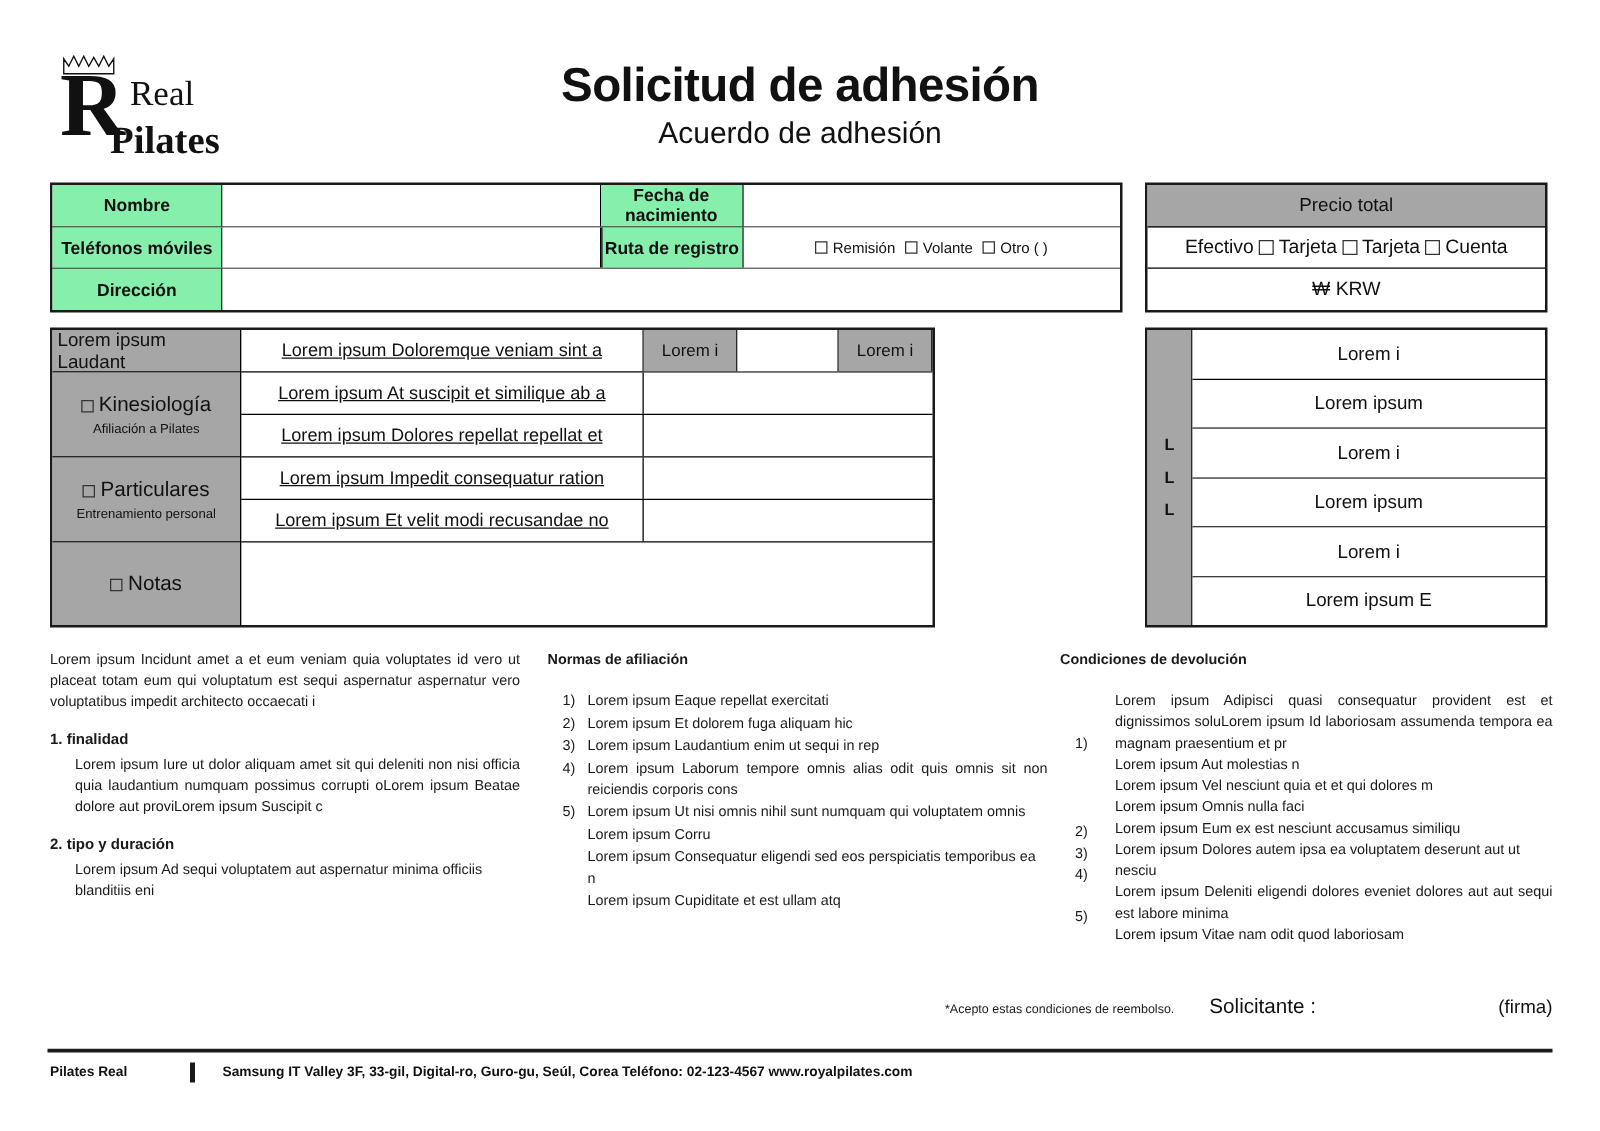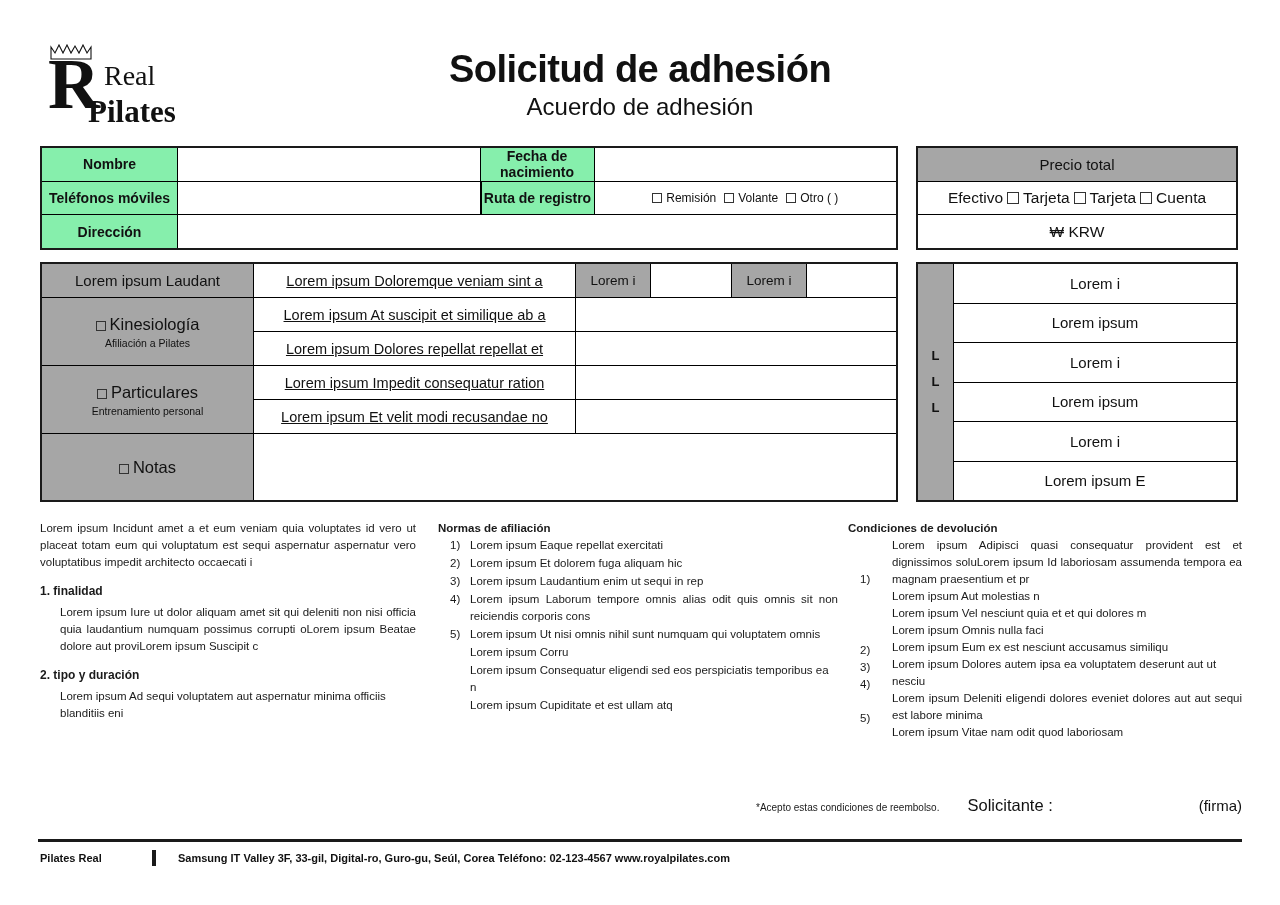--- a/index.html
+++ b/index.html
@@ -122,21 +122,21 @@
   }
   .pb-row { flex: 1; display: flex; align-items: center; justify-content: center;
             border-bottom: 1.6px solid #000; font-size: 15.5px; }
   .pb-row:last-child { border-bottom: none; }
   .pb-head { background: #a6a6a6; font-size: 15px; }
 
   
   .maintable {
     position: absolute;
     left: 40px; top: 262px;
-    width: 858px; height: 240px;
+    width: 708px; height: 240px;
     border: 2.5px solid #1a1a1a;
     display: flex;
   }
   .mt-left {
     width: 212px;
     border-right: 1.6px solid #000;
     display: flex; flex-direction: column;
     background: #a6a6a6;
   }
   .mtl-cell {
@@ -221,21 +221,21 @@
     line-height: 17px;
     color: #1a1a1a;
   }
   .col-a { left: 40px; width: 376px; }
   .col-b { left: 438px; width: 400px; }
   .col-c { left: 848px; width: 394px; }
 
   .col-head {
     font-weight: bold;
     font-size: 11.5px;
-    margin-bottom: 0;
+    margin-bottom: 16px;
   }
   .para-just { text-align: justify; }
   .sec-title { font-weight: bold; font-size: 12px; margin: 12px 0 4px 0; }
   .indent { margin-left: 20px; }
 
   .olist { margin: 0; padding: 0; list-style: none; }
   .oitem { display: flex; margin-bottom: 1px; }
   .onum { width: 32px; flex: none; text-align: left; padding-left: 12px; }
   .otext { flex: 1; text-align: justify; }
   .otext-plain { flex: 1; }

